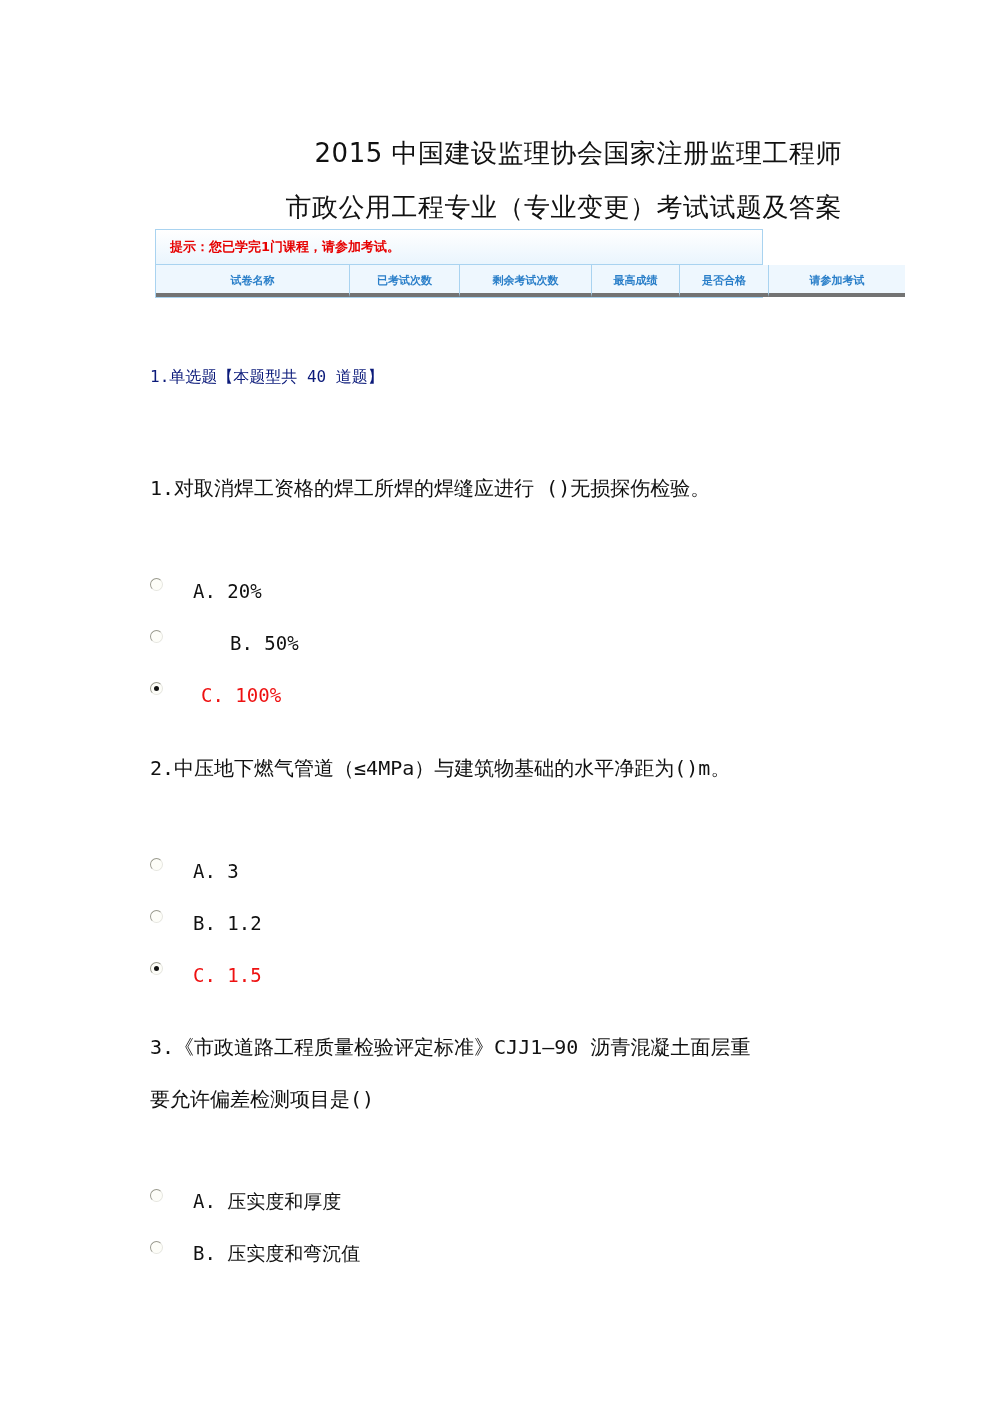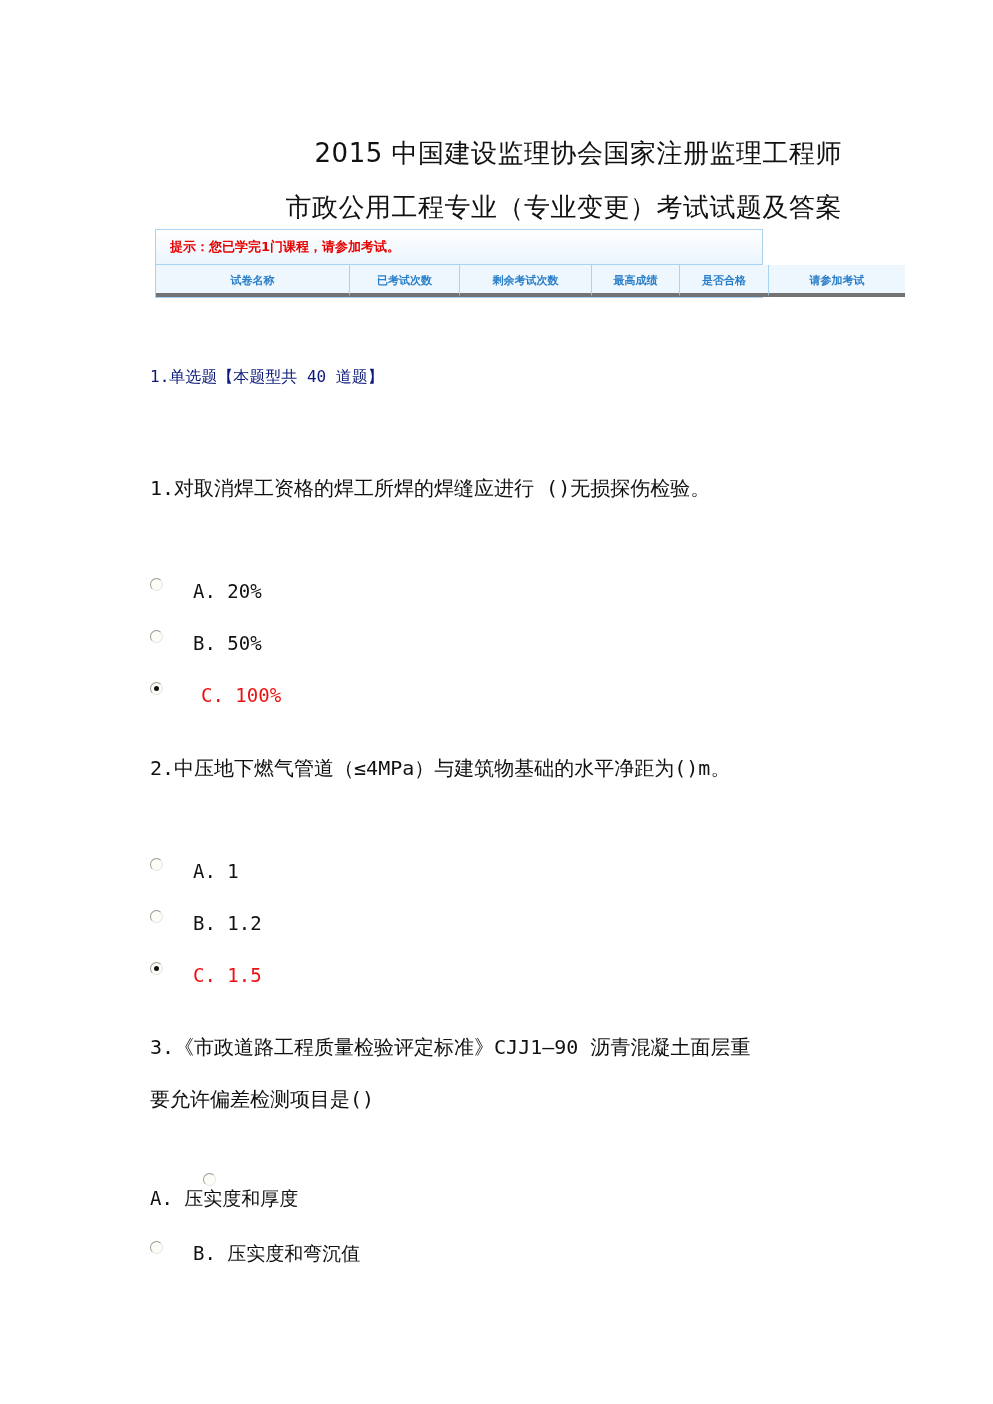--- a/index.html
+++ b/index.html
@@ -144,45 +144,45 @@
   </div>
 </div>
 
 <div class="section">1.单选题【本题型共 40 道题】</div>
 
 <div class="question" style="top:462px;">1.对取消焊工资格的焊工所焊的焊缝应进行 ()无损探伤检验。</div>
 <div class="option" style="top:576px;">
   <span class="radio"></span>
   <span class="opt-text">A. 20%</span>
 </div>
-<div class="option" style="top:628px;">
+<div class="option" style="top:628px;gap:37px;">
   <span class="radio"></span>
   <span class="opt-text">B. 50%</span>
 </div>
 <div class="option correct" style="top:680px;gap:8px;">
   <span class="radio checked"></span>
   <span class="opt-text">C. 100%</span>
 </div>
 
 <div class="question" style="top:742px;">2.中压地下燃气管道（≤4MPa）与建筑物基础的水平净距为()m。</div>
 <div class="option" style="top:856px;">
   <span class="radio"></span>
-  <span class="opt-text">A. 1</span>
+  <span class="opt-text">A. 3</span>
 </div>
 <div class="option" style="top:908px;">
   <span class="radio"></span>
   <span class="opt-text">B. 1.2</span>
 </div>
 <div class="option correct" style="top:960px;">
   <span class="radio checked"></span>
   <span class="opt-text">C. 1.5</span>
 </div>
 
 <div class="question" style="top:1021px;">3.《市政道路工程质量检验评定标准》CJJ1—90 沥青混凝土面层重</div>
 <div class="question" style="top:1073px;">要允许偏差检测项目是()</div>
-<div class="option" style="top:1187px;flex-direction:column;">
+<div class="option" style="top:1187px;">
   <span class="radio"></span>
   <span class="opt-text">A. 压实度和厚度</span>
 </div>
 <div class="option" style="top:1239px;justify-content:flex-end;">
   <span class="radio"></span>
   <span class="opt-text">B. 压实度和弯沉值</span>
 </div>
 
 </body></html>

